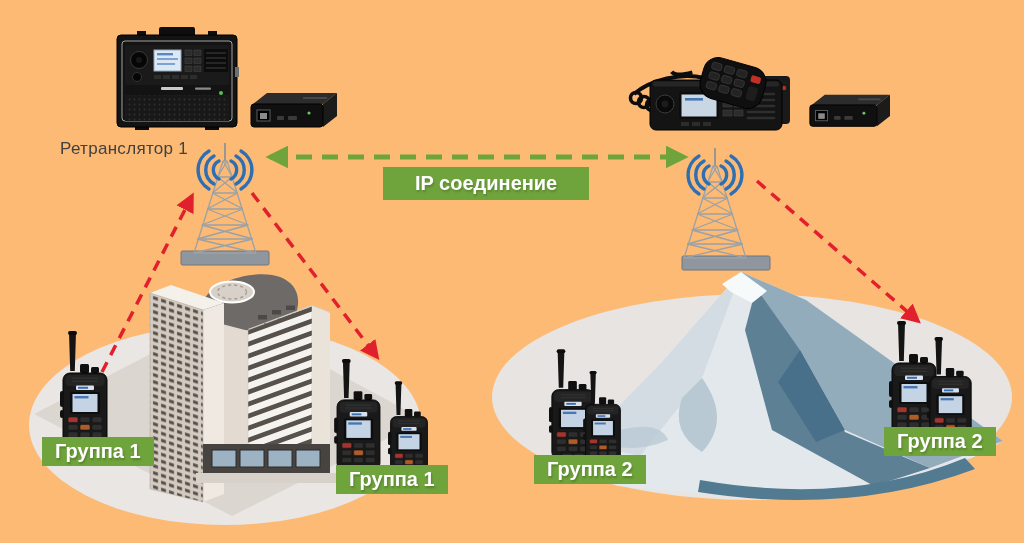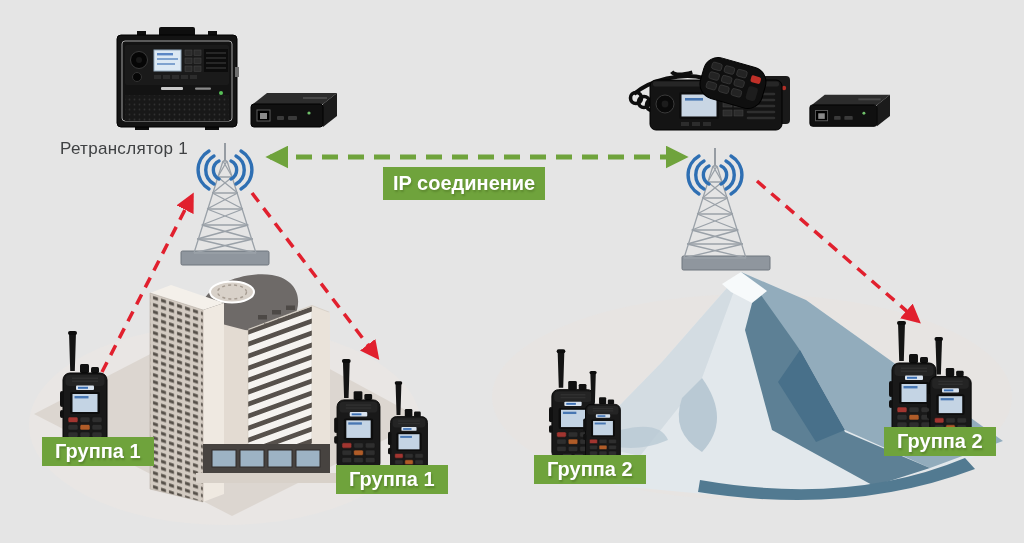--- a/index.html
+++ b/index.html
@@ -1,23 +1,23 @@
 <!DOCTYPE html>
 <html><head>
 <meta charset="utf-8">
 <style>
   html,body{margin:0;padding:0;background:#fff;}
-  .canvas{position:relative;width:1024px;height:543px;background:#e5e5e5;overflow:hidden;
+  .canvas{position:relative;width:1024px;height:543px;background:#fdba74;overflow:hidden;
           font-family:"Liberation Sans",sans-serif;}
   .scene{position:absolute;left:0;top:0;}
   .caption{position:absolute;color:#3f4143;font-size:17px;letter-spacing:.3px;white-space:nowrap;}
   .green-label{position:absolute;background:#6fa33c;color:#ffffff;font-weight:bold;
                font-size:20px;line-height:1.15;text-align:center;padding:3px 13px;
                text-shadow:1px 2px 2px rgba(40,60,10,.3);white-space:nowrap;}
-  .ip-label{font-size:20px;padding:5px 10px;text-shadow:1px 2px 2px rgba(40,60,10,.25);}
+  .ip-label{font-size:20px;padding:5px 32px;text-shadow:1px 2px 2px rgba(40,60,10,.25);}
 </style>
 </head>
 <body>
 
 <div class="canvas">
 
 <svg class="scene" width="1024" height="543" viewBox="0 0 1024 543">
   <defs>
 
     <marker id="mRed" viewBox="0 0 10 10" refX="8" refY="5" markerWidth="5.5" markerHeight="5.5" orient="auto-start-reverse">

